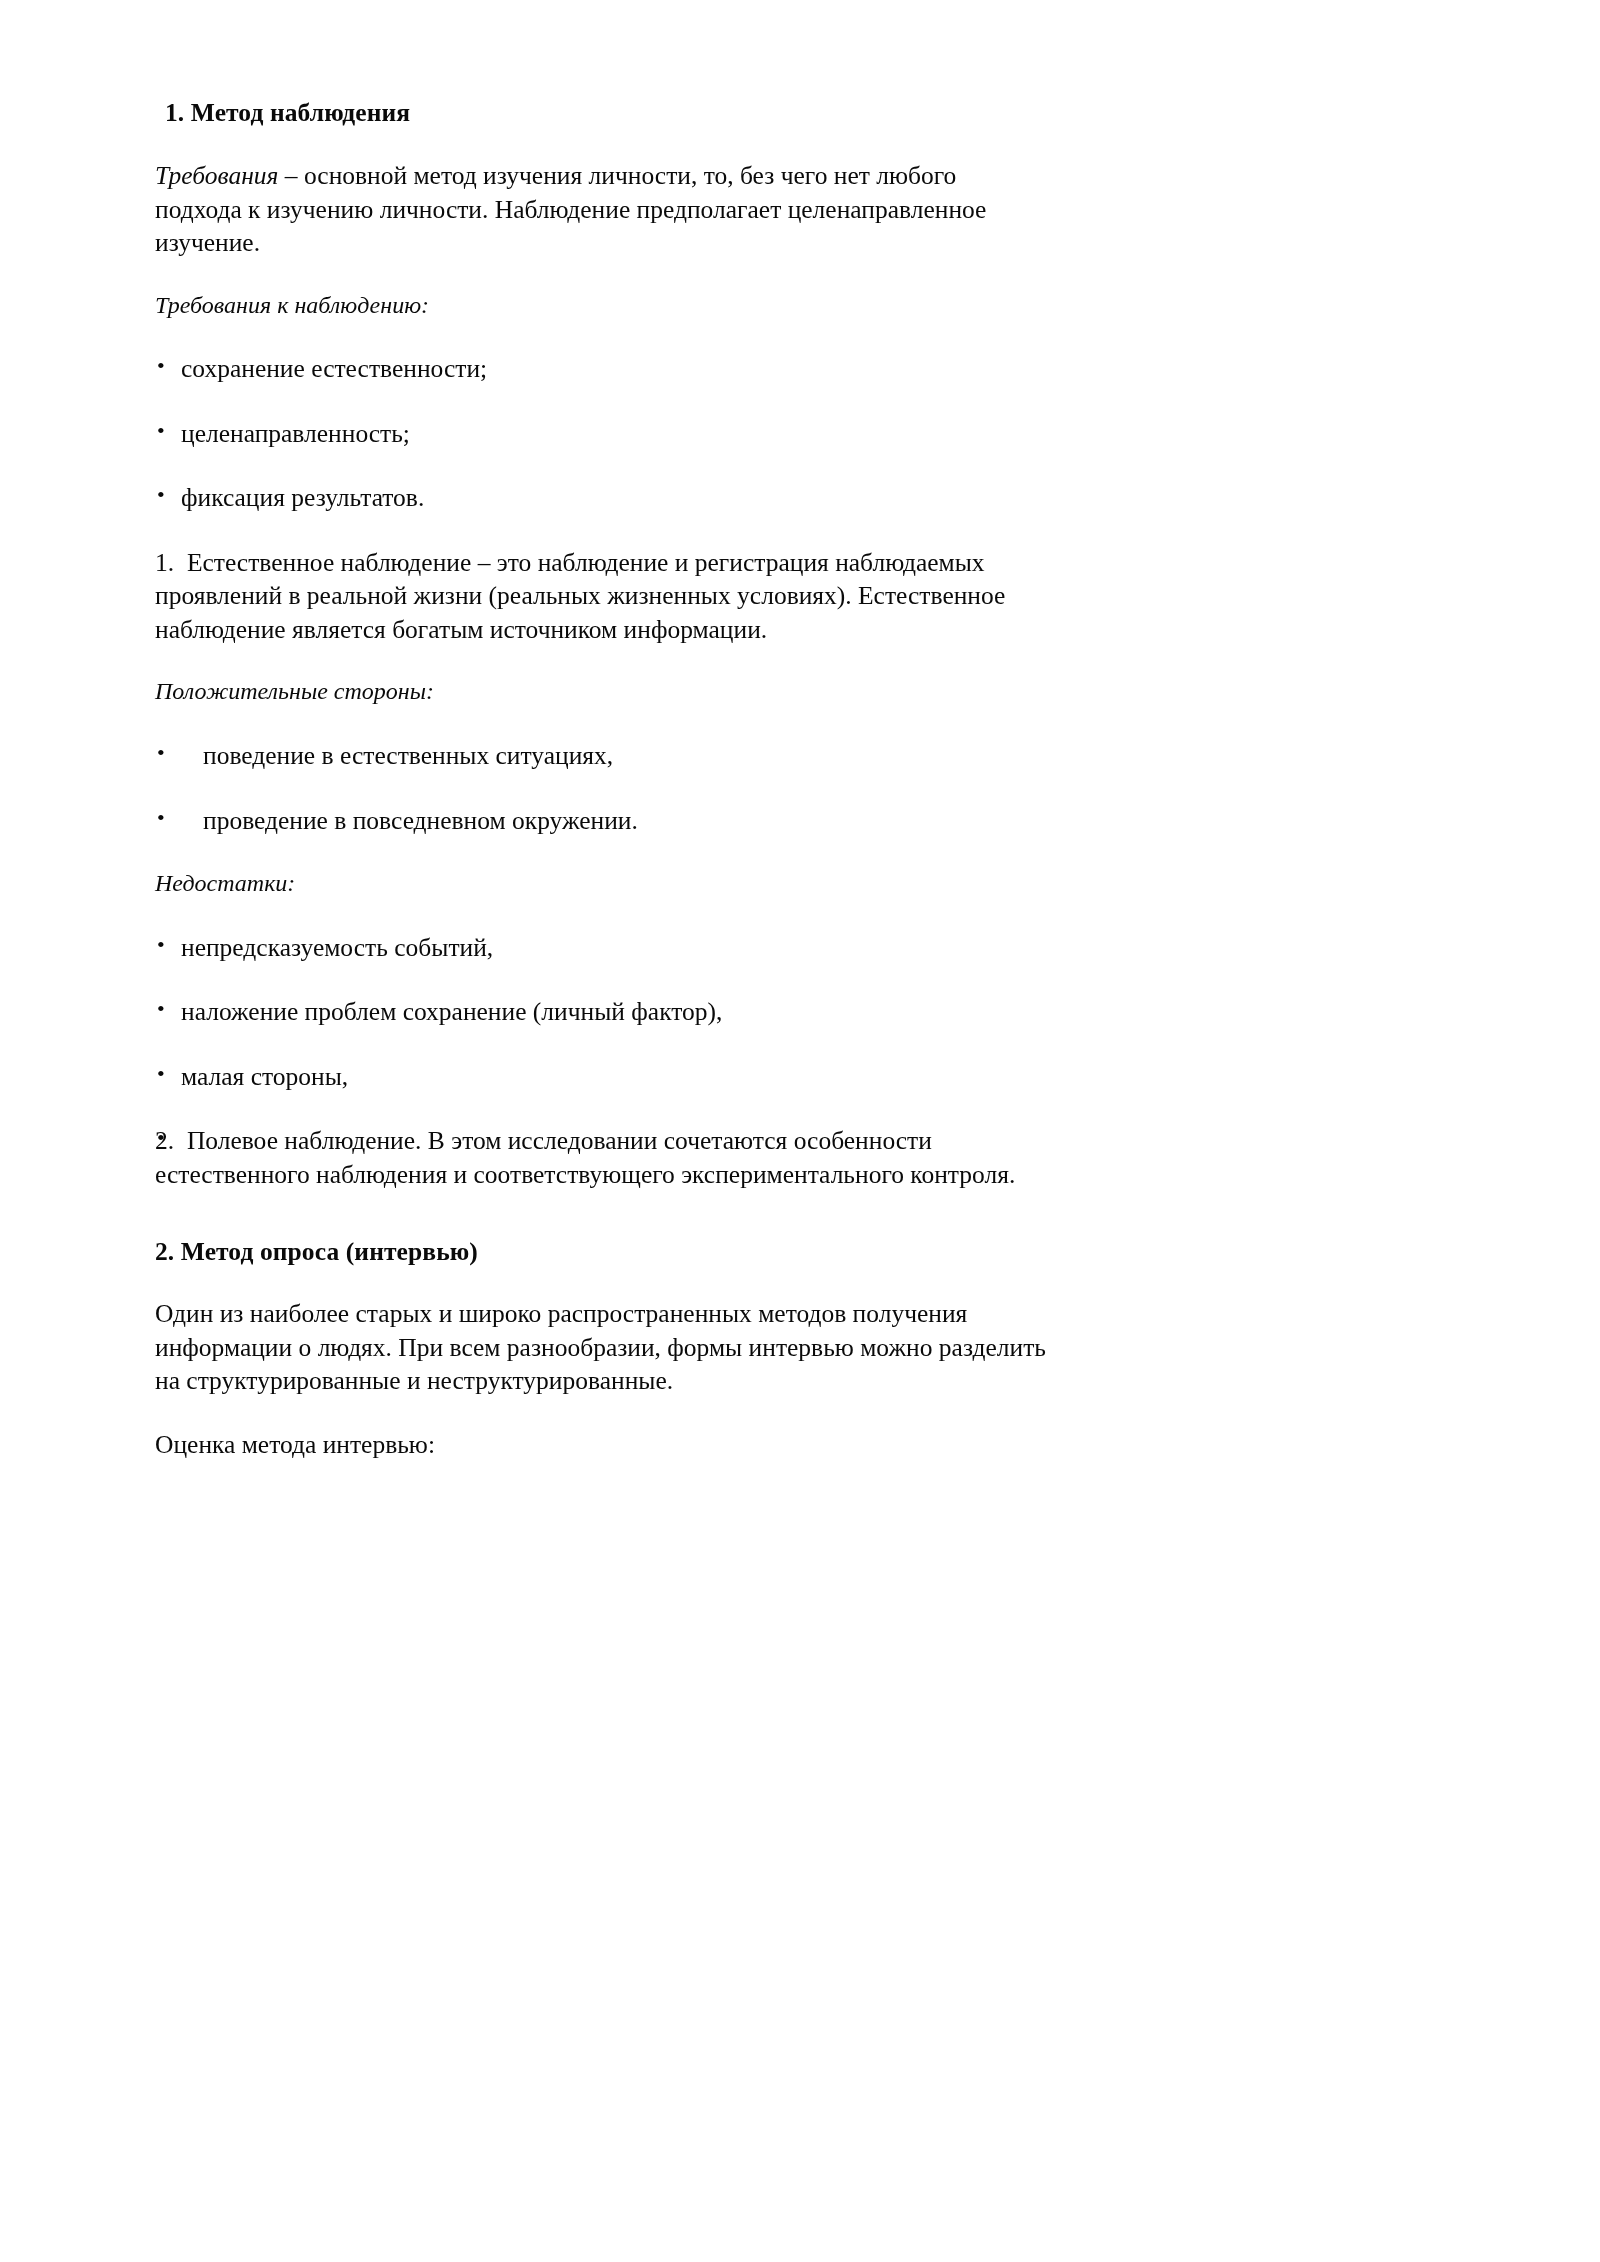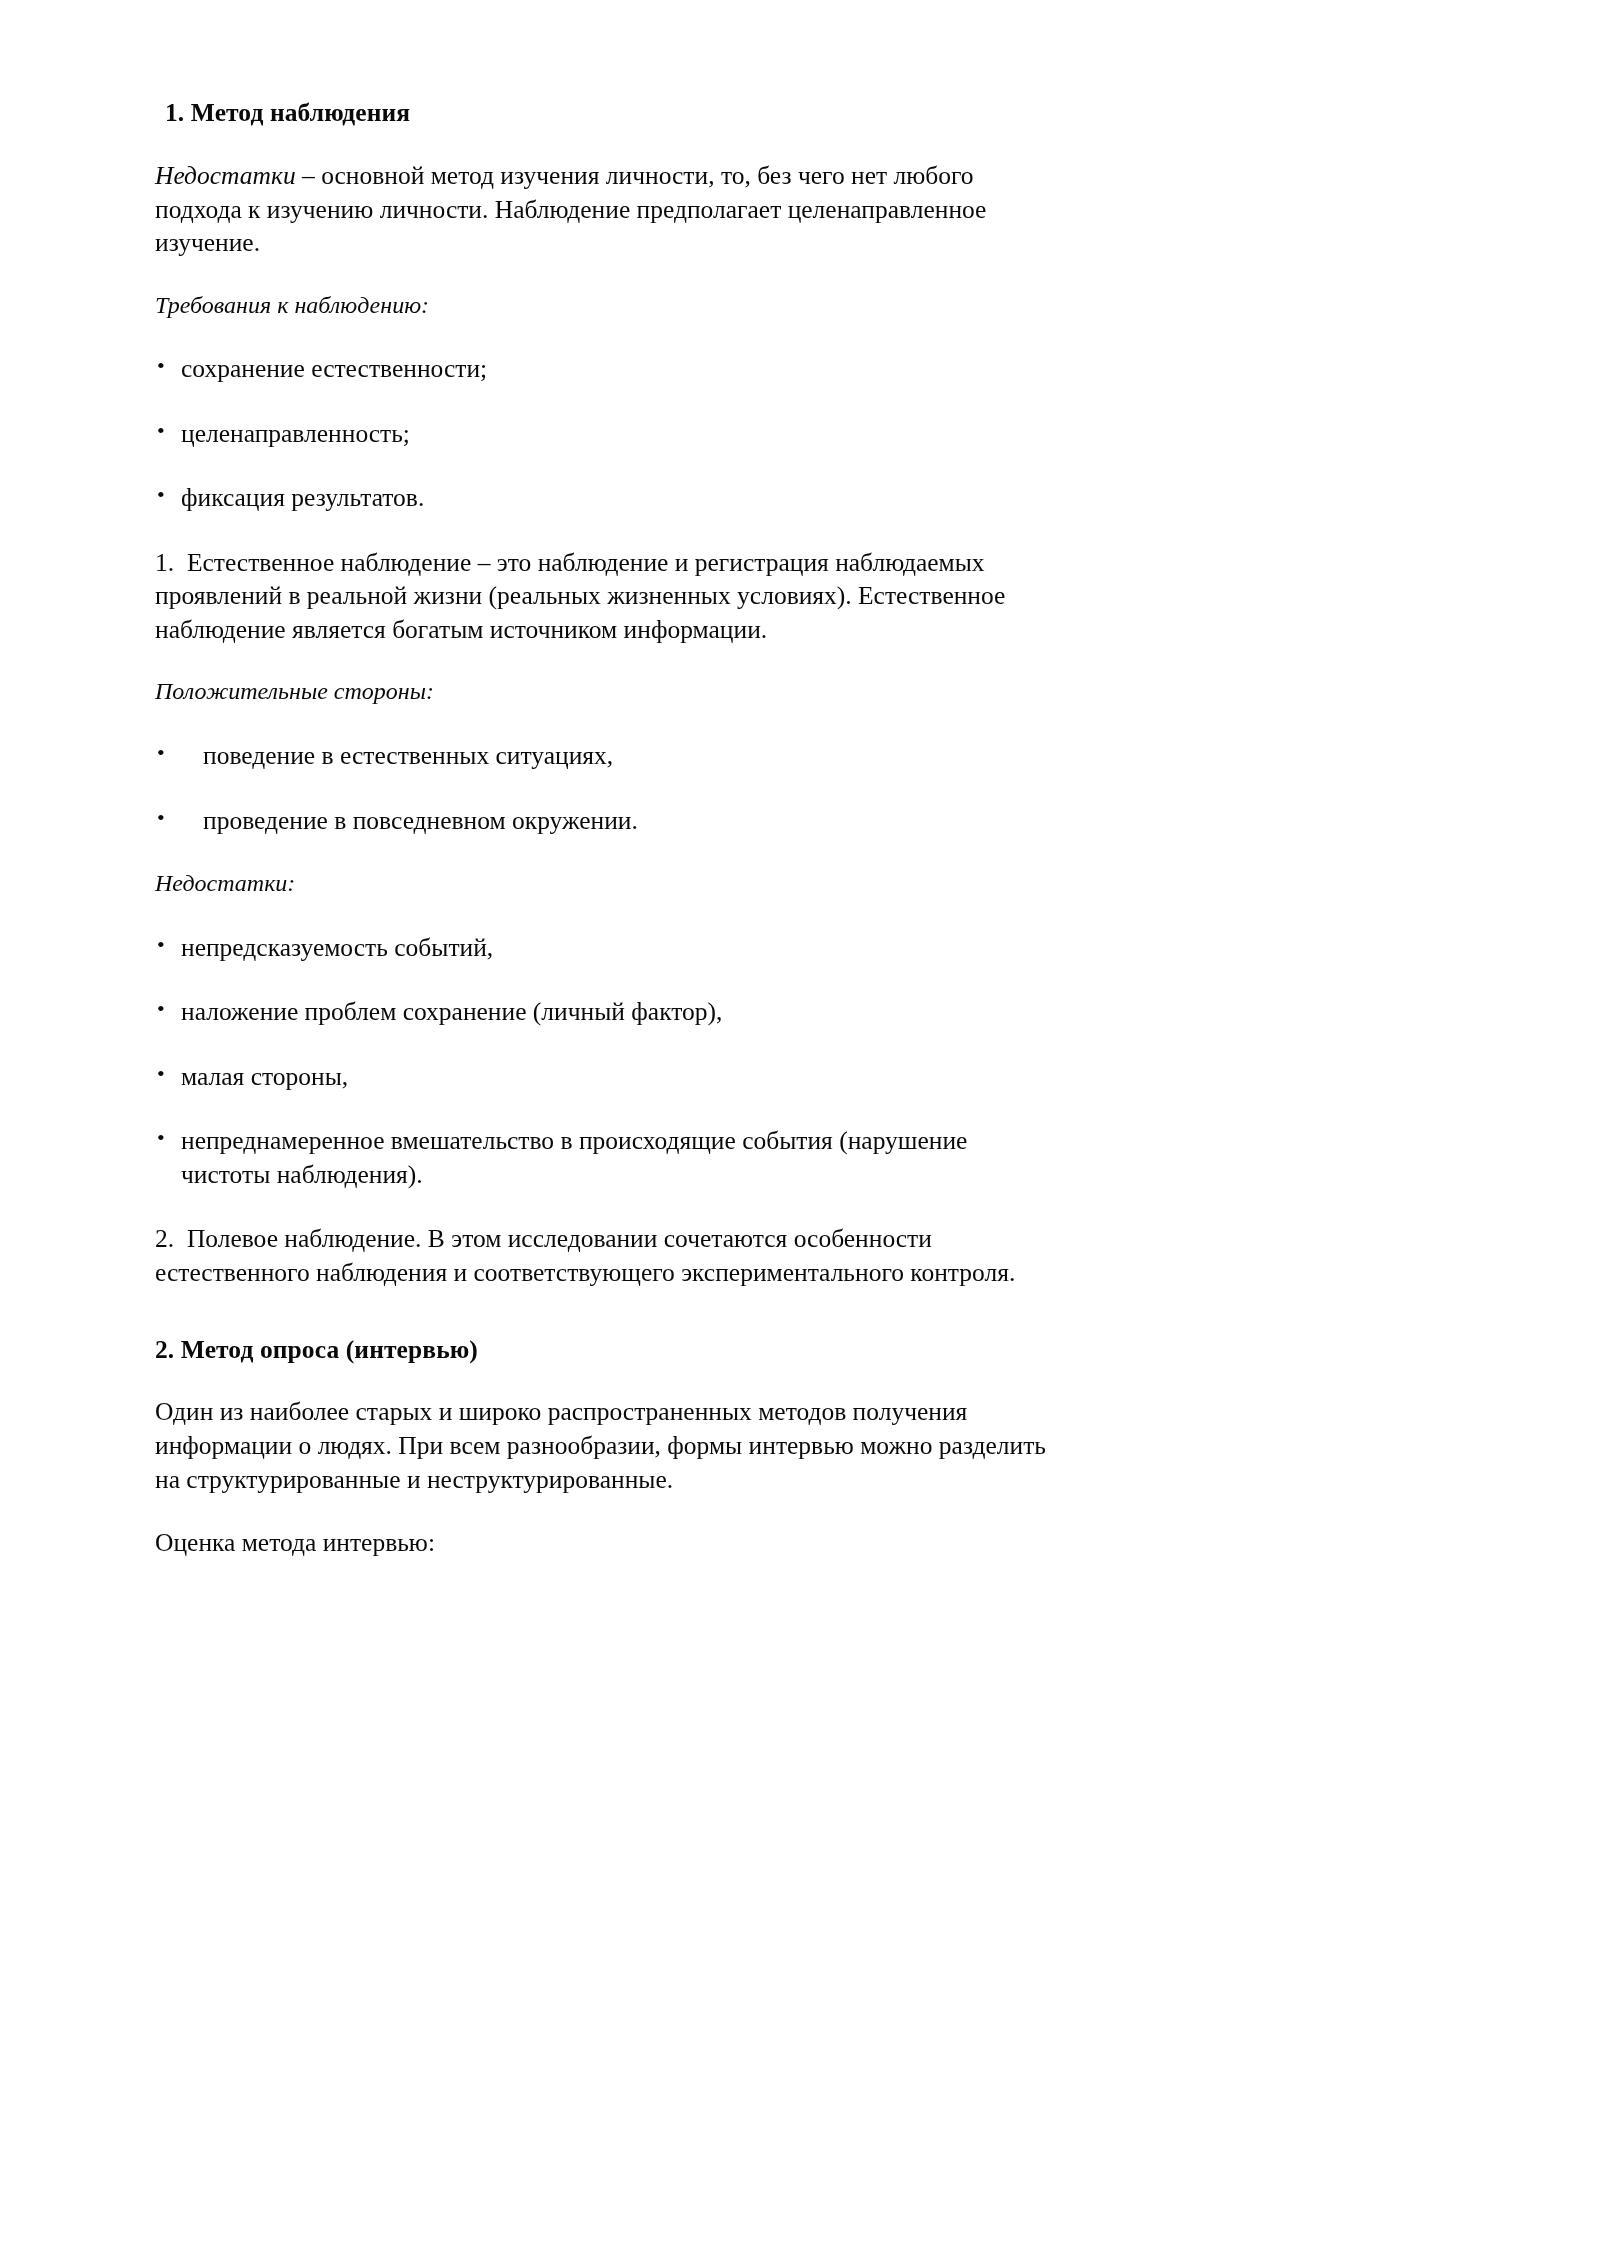--- a/index.html
+++ b/index.html
@@ -102,21 +102,21 @@
   }
 </style>
 </head>
 <body>
 
 <div id="page">
   <div id="content">
 
     <h1 class="heading first">1. Метод наблюдения</h1>
 
-    <p class="para"><span class="lead">Недостатки</span><span> – основной метод изучения личности, то, без чего нет любого подхода к изучению личности. Наблюдение предполагает целенаправленное изучение.</span></p>
+    <p class="para"><span class="lead">Требования</span><span> – основной метод изучения личности, то, без чего нет любого подхода к изучению личности. Наблюдение предполагает целенаправленное изучение.</span></p>
 
     <p class="sublabel">Требования к наблюдению:</p>
 
     <div class="bullet">
       <span class="dot">•</span>
       <span>сохранение естественности;</span>
     </div>
     <div class="bullet">
       <span class="dot">•</span>
       <span>целенаправленность;</span>
@@ -148,21 +148,20 @@
     <div class="bullet">
       <span class="dot">•</span>
       <span>наложение проблем сохранение (личный фактор),</span>
     </div>
     <div class="bullet">
       <span class="dot">•</span>
       <span>малая стороны,</span>
     </div>
     <div class="bullet">
       <span class="dot">•</span>
-      <span>непреднамеренное вмешательство в происходящие события (нарушение чистоты наблюдения).</span>
     </div>
 
     <p class="para numbered"><span class="num">2.</span>&nbsp;&nbsp;<span class="term">Полевое наблюдение.</span><span> В этом исследовании сочетаются особенности естественного наблюдения и соответствующего экспериментального контроля.</span></p>
 
     <h1 class="heading second">2. Метод опроса (интервью)</h1>
 
     <p class="para"><span>Один из наиболее старых и широко распространенных методов получения информации о людях. При всем разнообразии, формы интервью можно разделить на </span><span class="ital">структурированные и неструктурированные</span><span>.</span></p>
 
     <p class="para">Оценка метода интервью:</p>
 

